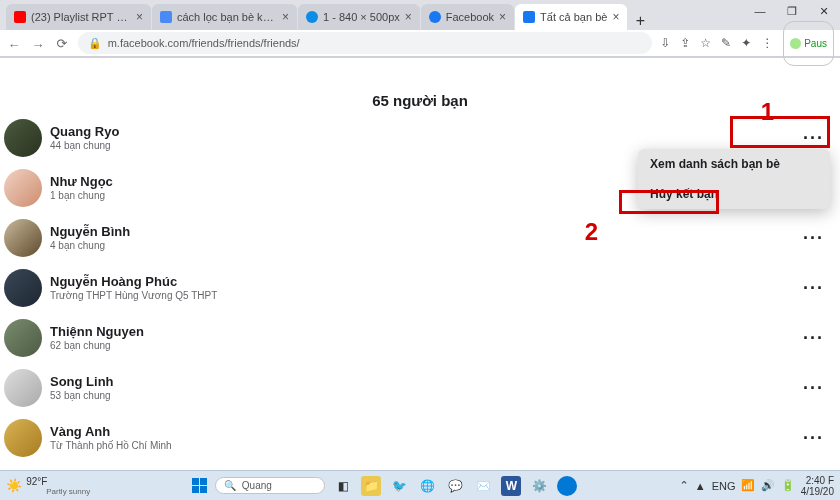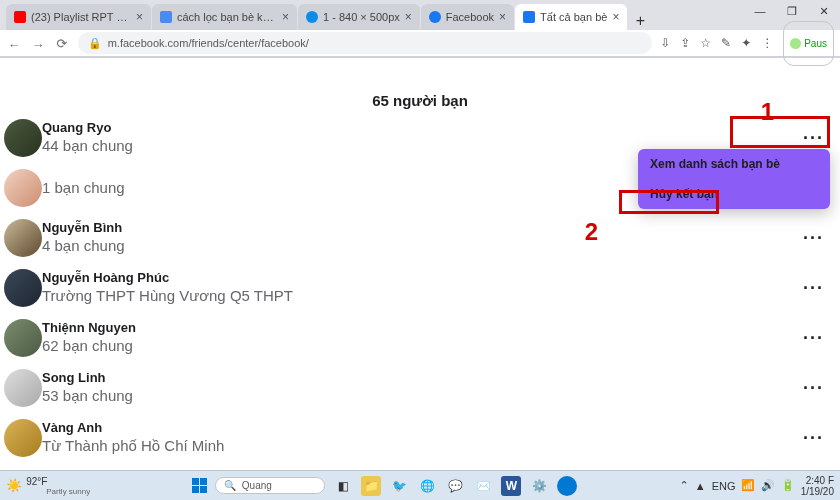--- a/index.html
+++ b/index.html
@@ -25,28 +25,28 @@
   .right-icons{display:flex;align-items:center;gap:10px;font-size:12px;color:#555;}
   .paus{display:flex;align-items:center;gap:3px;border:1px solid #c8c8c8;border-radius:11px;padding:16px 6px;font-size:10px;color:#0a9b17;}
   .paus .dot{width:11px;height:11px;background:#a5e88c;border-radius:50%;}
   
   .fb-head { height:54px; background:#fff; border-bottom:1px solid #e4e6eb;}
   .fb-bluebar { height:26px; background:#3b5998; color:#fff; font-size:12px; font-weight:600; display:flex; align-items:center; justify-content:center;}
   .fb-whitebar { height:28px; background:#fff; }
   
   .content { position:absolute; top:86px; left:0; right:0; bottom:30px; background:#fff; overflow:hidden;}
   .count-title { font-size:15px; font-weight:700; color:#1c1e21; padding:6px 0 4px 0;text-align:center;}
-  .friend { display:flex; align-items:center; padding:6px 4px; gap:0;}
+  .friend { display:flex; align-items:center; padding:6px 4px; gap:8px;}
   .avatar { width:38px; height:38px; border-radius:50%; background:linear-gradient(135deg,#c0c4cc,#8e95a3); flex:0 0 38px;}
   .friend-info { flex:1 1 auto; min-width:0;}
   .friend-name { font-size:13px; font-weight:600; color:#1c1e21; line-height:1.2;}
-  .friend-sub { font-size:15px; color:#65676b; line-height:1.3;}
+  .friend-sub { font-size:10px; color:#65676b; line-height:1.3;}
   .dots { font-size:18px; font-weight:700; letter-spacing:1px; color:#1c1e21; padding:0 12px; cursor:pointer;}
   
-  .menu { position:absolute; top:149px; right:10px; width:192px; background:#8b5cf6; border-radius:6px; box-shadow:0 4px 16px rgba(0,0,0,0.25); overflow:hidden;}
+  .menu { position:absolute; top:149px; right:10px; width:192px; background:#e5e5e5; border-radius:6px; box-shadow:0 4px 16px rgba(0,0,0,0.25); overflow:hidden;}
   .menu-item { padding:8px 12px; font-size:12px; font-weight:600; color:#1c1e21; cursor:pointer;}
   
   .redbox { position:absolute; border:3px solid #d30000; }
   .redbox.b1 { top:116px; right:10px; width:100px; height:32px;}
   .redbox.b2 { top:190px; right:121px; width:100px; height:24px;}
   .redlabel{position:absolute;color:#d30000;font-size:24px;font-weight:700;}
   .redlabel.l1{top:98px;right:66px;}
   .redlabel.l2{top:218px;right:242px;}
   
   .taskbar { position:absolute; left:0; right:0; bottom:0; height:30px; background:#d9e6f2; border-top:1px solid #b9c8d9; display:flex; align-items:center; font-size:10px; color:#333; padding:0 6px; gap:6px;}
@@ -100,21 +100,21 @@
     <div class="wc">—</div>
     <div class="wc">❐</div>
     <div class="wc">✕</div>
   </div>
   <div class="addrbar">
     <span class="nav-ico">←</span>
     <span class="nav-ico">→</span>
     <span class="nav-ico">⟳</span>
     <div class="url-box">
       <span class="lock">🔒</span>
-      <span>m.facebook.com/friends/center/facebook/</span>
+      <span>m.facebook.com/friends/friends/friends/</span>
     </div>
     <div class="right-icons">
       <span>⇩</span>
       <span>⇪</span>
       <span>☆</span>
       <span>✎</span>
       <span>✦</span>
       <span>⋮</span>
       <span class="paus">
           <span class="dot"></span>
@@ -139,20 +139,21 @@
     <div class="friend-info">
       <div class="friend-name">Quang Ryo</div>
       <div class="friend-sub">44 bạn chung</div>
     </div>
     <div class="dots">···</div>
   </div>
 
   <div class="friend">
     <div class="avatar" style="background:linear-gradient(135deg,#f0d2c2,#ce8d70);"></div>
     <div class="friend-info">
+      <div class="friend-name">Như Ngọc</div>
       <div class="friend-sub">1 bạn chung</div>
     </div>
   </div>
 
   <div class="friend">
     <div class="avatar" style="background:linear-gradient(135deg,#c8b89a,#5f4a2e);"></div>
     <div class="friend-info">
       <div class="friend-name">Nguyễn Bình</div>
       <div class="friend-sub">4 bạn chung</div>
     </div>
@@ -237,16 +238,16 @@
   </div>
   <div class="tb-right">
     <span class="tray-ico">⌃</span>
     <span class="tray-ico">▲</span>
     <span class="tray-ico">ENG</span>
     <span class="tray-ico">📶</span>
     <span class="tray-ico">🔊</span>
     <span class="tray-ico">🔋</span>
     <div class="clock">
       <span>2:40 F</span>
-      <span>1/19/20</span>
+      <span>4/19/20</span>
     </div>
   </div>
 </div>
 
 </body></html>

